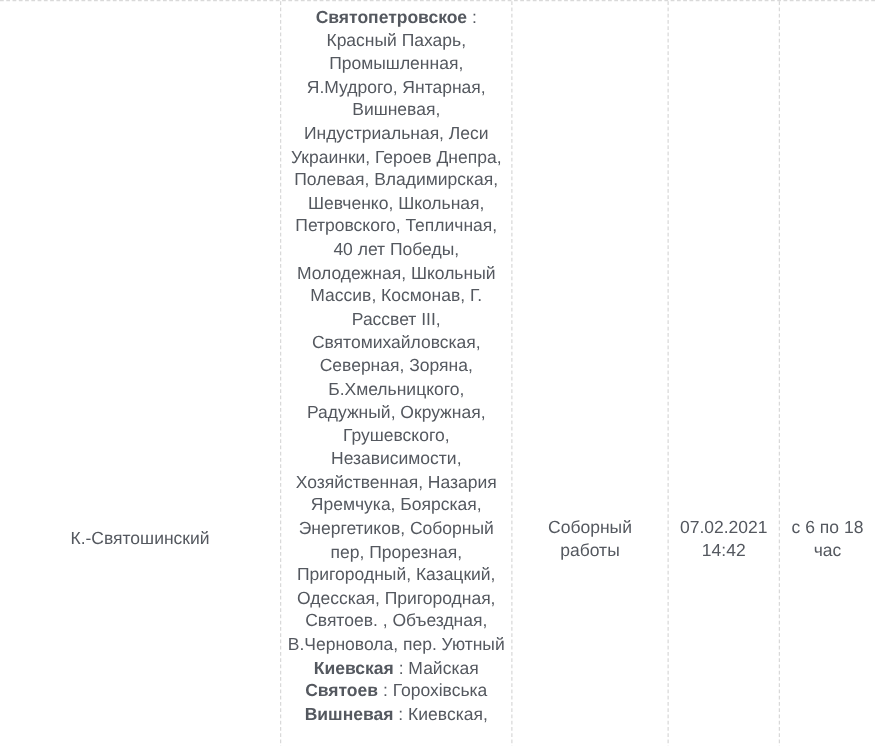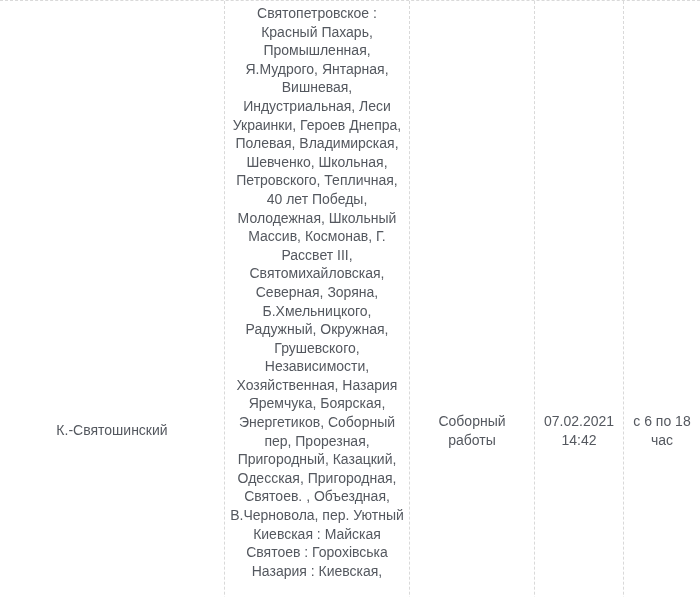--- a/index.html
+++ b/index.html
@@ -34,39 +34,39 @@
     padding: 2px 4px;
   }
   .cell + .cell {
     border-left: 1px dashed #d9d9d9;
   }
   .c-district { width: 224px; }
   .c-streets  { width: 185px; justify-content: flex-start; padding-top: 3px; }
   .c-work     { width: 125px; }
   .c-date     { width: 89px;  }
   .c-hours    { flex: 1; }
-  .loc-name { font-weight: 400; }
+  .loc-name { font-weight: 700; }
   .loc-entry { width: 100%; }
 </style>
 </head>
 <body>
 
 <div class="viewport">
   <div class="outage-row">
 
     <div class="cell c-district">
       <span>К.-Святошинский</span>
     </div>
 
     <div class="cell c-streets">
 
     <div class="loc-entry"><span class="loc-name">Святопетровское</span> : Красный Пахарь, Промышленная, Я.Мудрого, Янтарная, Вишневая, Индустриальная, Леси Украинки, Героев Днепра, Полевая, Владимирская, Шевченко, Школьная, Петровского, Тепличная, 40 лет Победы, Молодежная, Школьный Массив, Космонав, Г. Рассвет III, Святомихайловская, Северная, Зоряна, Б.Хмельницкого, Радужный, Окружная, Грушевского, Независимости, Хозяйственная, Назария Яремчука, Боярская, Энергетиков, Соборный пер, Прорезная, Пригородный, Казацкий, Одесская, Пригородная, Святоев. , Объездная, В.Черновола, пер. Уютный</div>
         <div class="loc-entry"><span class="loc-name">Киевская</span> : Майская</div>
         <div class="loc-entry"><span class="loc-name">Святоев</span> : Горохівська</div>
-        <div class="loc-entry"><span class="loc-name">Назария</span> : Киевская,</div>
+        <div class="loc-entry"><span class="loc-name">Вишневая</span> : Киевская,</div>
       </div>
 
     <div class="cell c-work">
       <span>Соборный работы</span>
     </div>
 
     <div class="cell c-date">
       <span>07.02.2021 14:42</span>
     </div>
 

